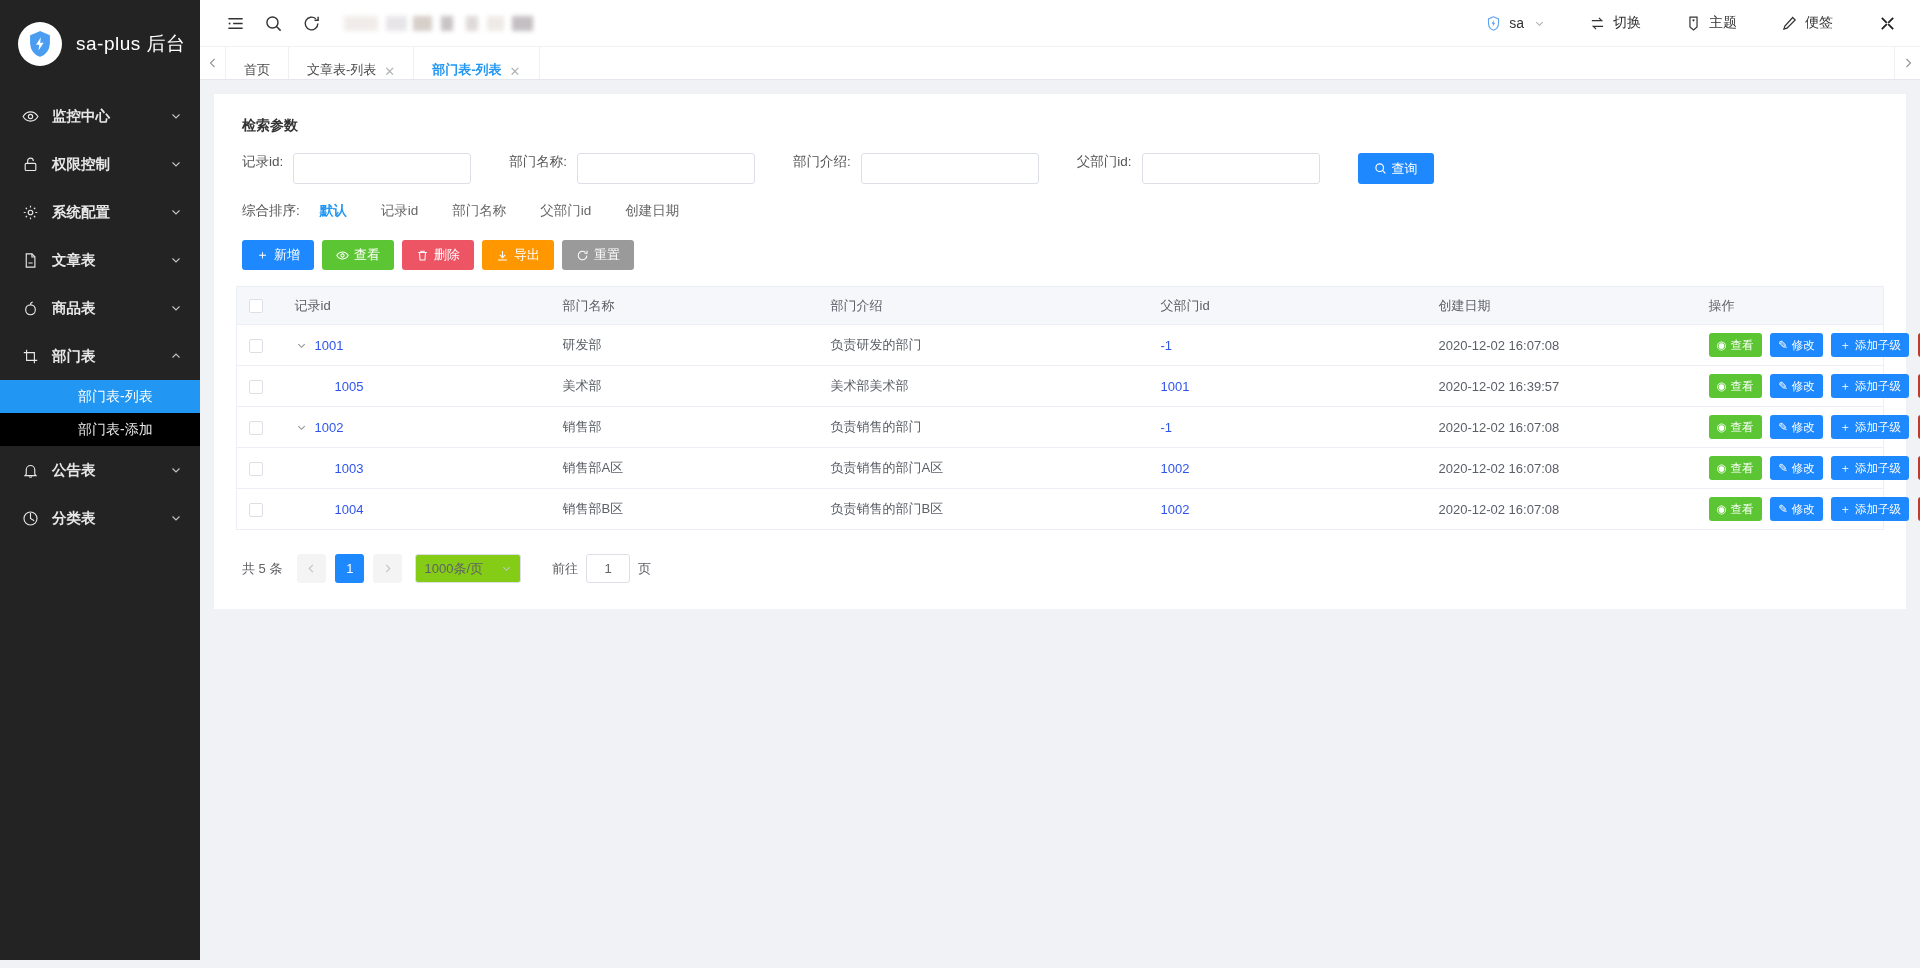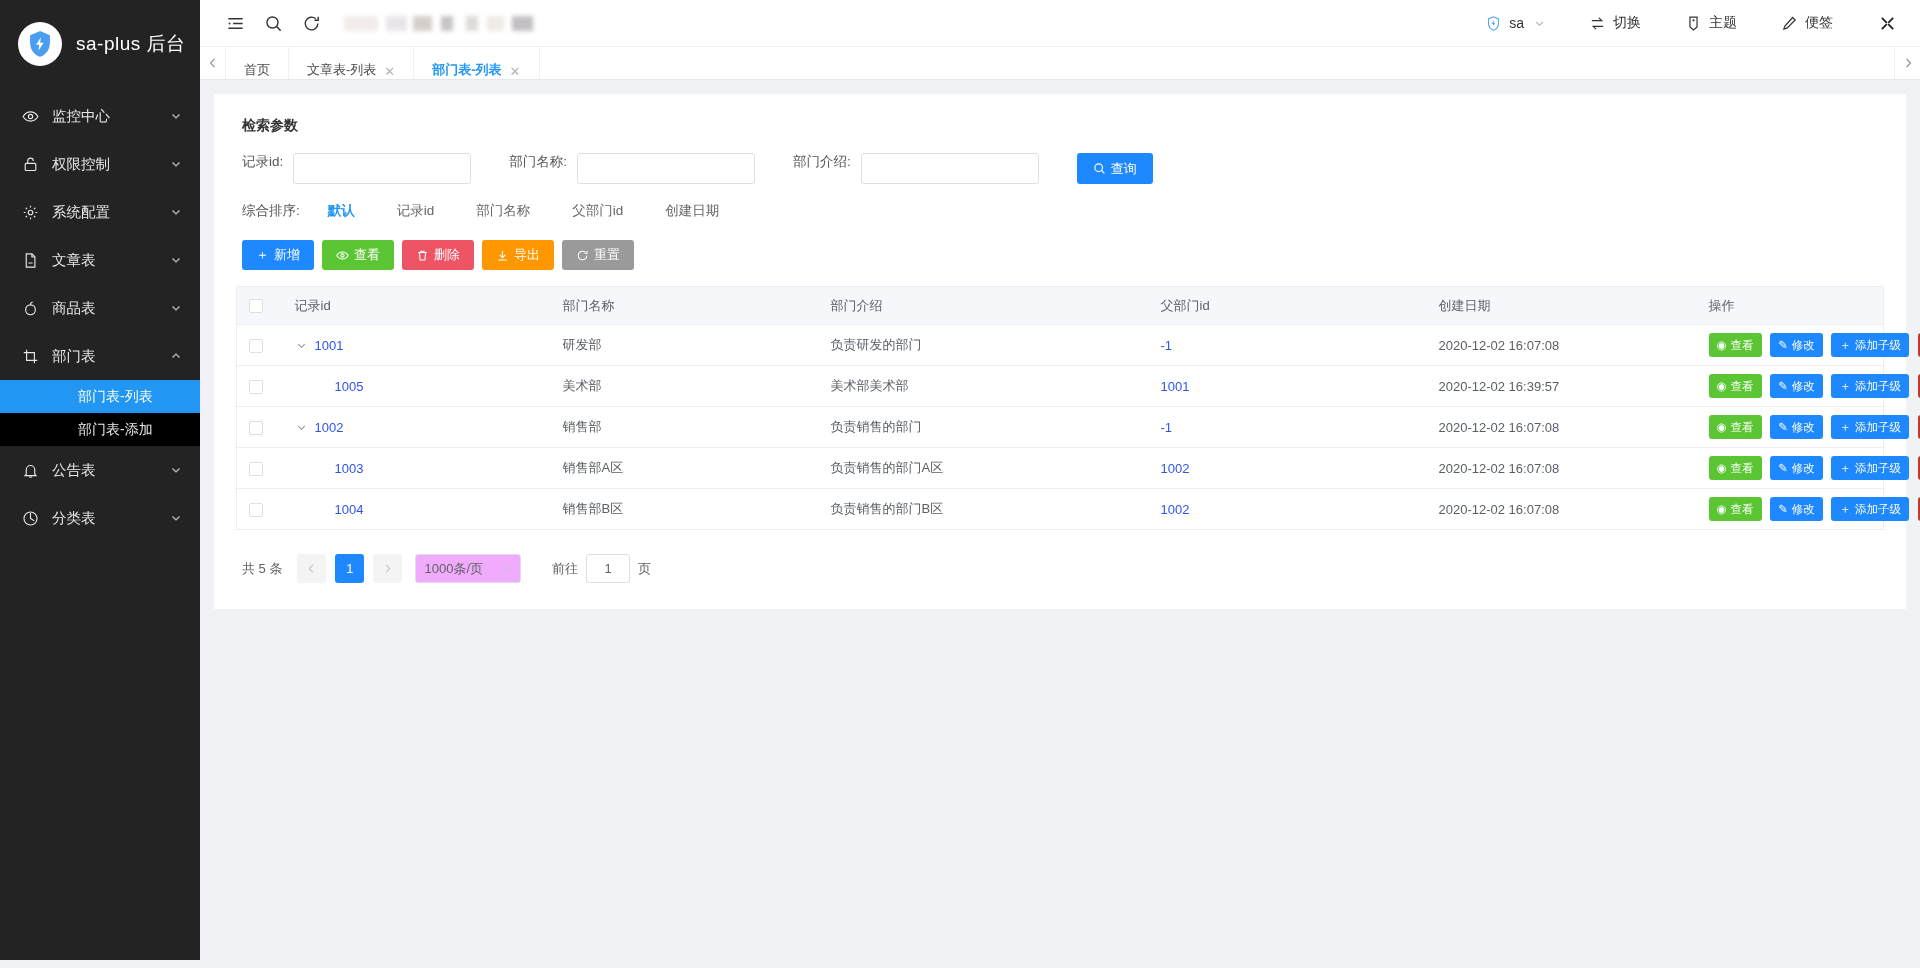--- a/index.html
+++ b/index.html
@@ -30,21 +30,21 @@
   .menu-item {
     height: 48px; display: flex; align-items: center;
     color: #e8e8e8; font-size: 14.5px; padding: 0 18px 0 20px;
     cursor: pointer; position: relative;
   }
   .menu-icon {
     width: 20px; height: 20px; flex: 0 0 20px; margin-right: 12px;
     display: flex; align-items: center; justify-content: center;
   }
   .menu-icon svg { display: block; }
-  .menu-label { flex: 1; white-space: nowrap; }
+  .menu-label { flex: 1; white-space: nowrap; font-weight: bold; }
   .chev {
     width: 12px; height: 12px; flex: 0 0 12px; opacity: .8;
   }
   .submenu-item {
     height: 33px; display: flex; align-items: center;
     color: #e8e8e8; font-size: 14px; padding-left: 78px;
     background: #000; cursor: pointer; white-space: nowrap;
   }
   .submenu-item.active { background: #2196f3; color: #fff; }
 
@@ -110,21 +110,21 @@
     width: 178px; height: 31px; border: 1px solid #dcdfe6; border-radius: 3px;
     padding: 0 10px; font-size: 13px; color: #333; outline: none;
     font-family: "Liberation Sans", sans-serif;
   }
   .btn-query {
     height: 31px; background: #1e88ff; color: #fff; border: none; border-radius: 3px;
     font-size: 13px; padding: 0 16px; display: inline-flex; align-items: center; gap: 5px;
     cursor: pointer; font-family: "Liberation Sans", sans-serif;
   }
 
-  .sort-row { display: flex; align-items: center; gap: 16px; margin: 0 0 20px 6px; font-size: 13.5px; }
+  .sort-row { display: flex; align-items: center; gap: 8px; margin: 0 0 20px 6px; font-size: 13.5px; }
   .sort-label { color: #555; margin-right: 12px; }
   .sort-opt { color: #666; margin-right: 26px; cursor: pointer; }
   .sort-opt.active { color: #2196f3; font-weight: bold; }
 
   .actions-row { display: flex; gap: 8px; margin: 0 0 16px 6px; }
   .abtn {
     height: 30px; border: none; border-radius: 3px; color: #fff; font-size: 13px;
     padding: 0 14px; display: inline-flex; align-items: center; gap: 5px; cursor: pointer;
     font-family: "Liberation Sans", sans-serif; white-space: nowrap;
   }
@@ -181,21 +181,21 @@
   .pg-btn {
     min-width: 29px; height: 29px; border-radius: 3px; background: #f4f4f5;
     display: flex; align-items: center; justify-content: center; color: #c0c4cc;
     cursor: pointer; font-size: 13px; border: none;
   }
   .pg-btn.num { background: #f4f4f5; color: #606266; }
   .pg-btn.num.active { background: #1e88ff; color: #fff; }
   .pg-select {
     height: 29px; border: 1px solid #dcdfe6; border-radius: 3px; padding: 0 8px;
     display: flex; align-items: center; gap: 18px; font-size: 13px; color: #606266;
-    cursor: pointer; margin-left: 4px; background: #f0abfc;
+    cursor: pointer; margin-left: 4px; background: #84cc16;
   }
   .pg-jump { display: flex; align-items: center; gap: 8px; margin-left: 22px; }
   .pg-jump input {
     width: 44px; height: 29px; border: 1px solid #dcdfe6; border-radius: 3px;
     text-align: center; font-size: 13px; color: #606266; outline: none;
     font-family: "Liberation Sans", sans-serif;
   }
 </style>
 </head>
 <body>
@@ -426,20 +426,24 @@
         <div class="field">
           <span class="field-label">记录id:</span>
           <input type="text" value="" style="">
         </div>
         <div class="field">
           <span class="field-label">部门名称:</span>
           <input type="text" value="" style="">
         </div>
         <div class="field">
           <span class="field-label">部门介绍:</span>
+          <input type="text" value="" style="">
+        </div>
+        <div class="field">
+          <span class="field-label">父部门id:</span>
           <input type="text" value="" style="">
         </div>
         <button class="btn-query">
           <svg width="13" height="13" viewBox="0 0 24 24" fill="none" stroke="#fff" stroke-width="2.2">
             <circle cx="10.5" cy="10.5" r="7"></circle>
               <path d="M15.6 15.6 21 21"></path>
           </svg>
           <span>查询</span>
         </button>
       </div>

